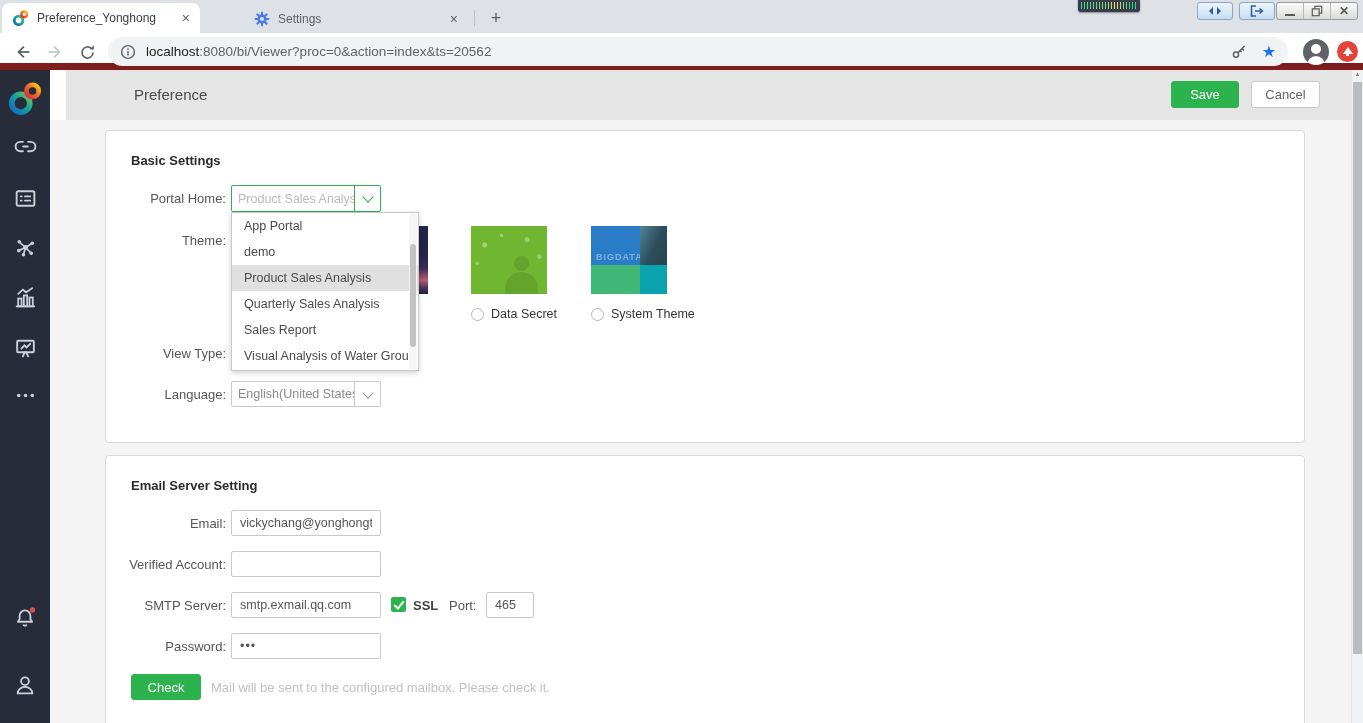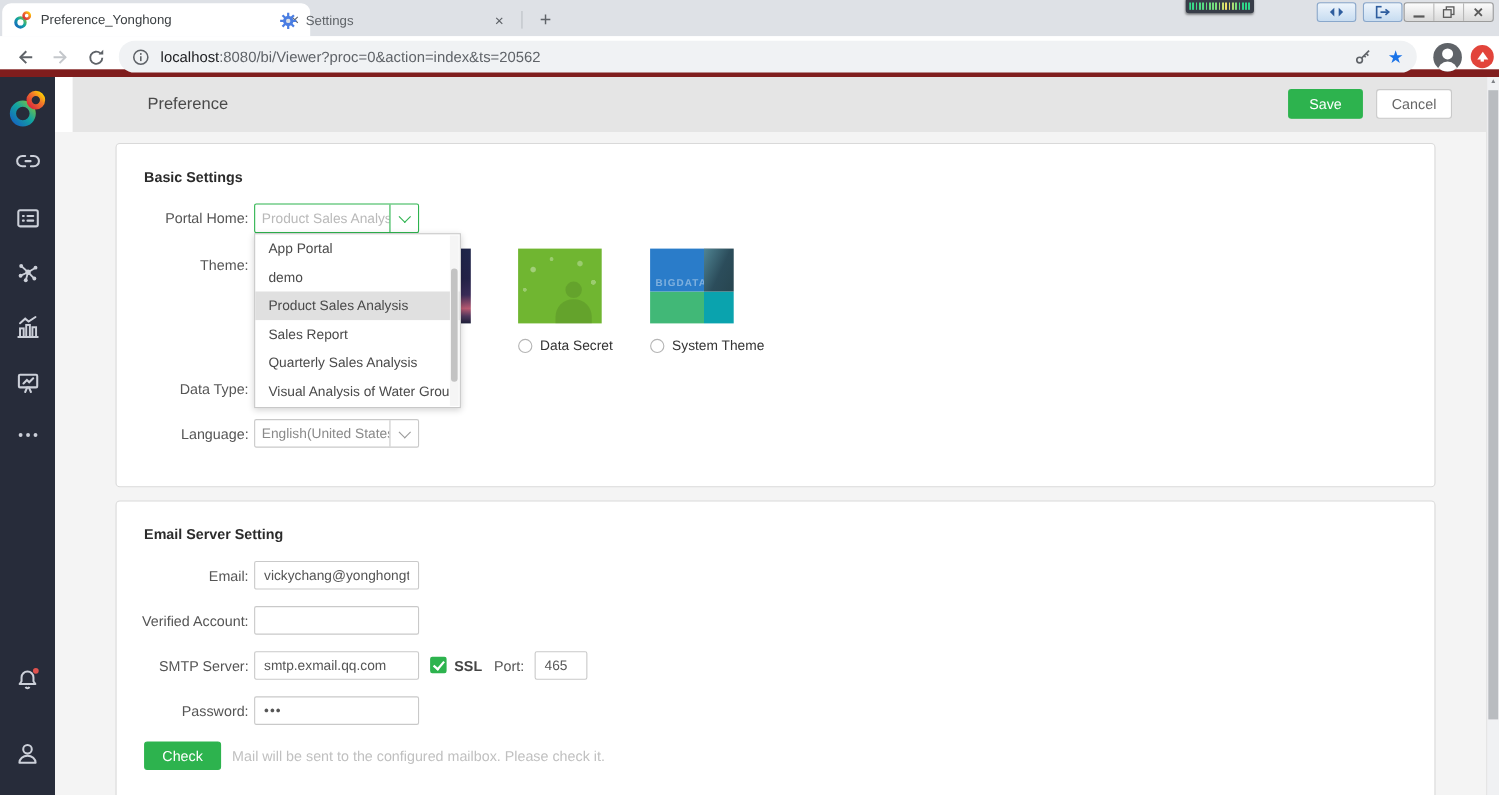--- a/index.html
+++ b/index.html
@@ -116,21 +116,21 @@
   .scrollbar{position:absolute;right:0;top:70px;width:12px;bottom:0;background:#f0f1f3;border-left:1px solid #e4e4e4;box-sizing:border-box;}
   .sb-up{position:absolute;top:1px;left:0;right:0;text-align:center;font-size:6px;color:#7d8085;}
   .sb-thumb{position:absolute;left:1px;right:1px;top:12px;height:572px;background:#b9bcc0;}
 </style>
 </head>
 <body>
 
 <div class="screen">
 
   <div class="tabbar">
-    <div class="tab active" style="left:2px;width:280px;">
+    <div class="tab active" style="left:2px;width:198px;">
       <svg width="17" height="17" viewBox="0 0 36 36">
         <defs>
           <linearGradient id="fg1" x1="0" y1="1" x2="1" y2="0">
               <stop offset="0" stop-color="#1565c0"></stop>
               <stop offset=".55" stop-color="#12a5a0"></stop>
               <stop offset="1" stop-color="#7ac143"></stop>
             </linearGradient>
           <linearGradient id="fg2" x1="0" y1="1" x2="1" y2="0">
               <stop offset="0" stop-color="#d7263d"></stop>
               <stop offset=".6" stop-color="#f2772b"></stop>
@@ -341,22 +341,22 @@
         <span class="val">Product Sales Analysis</span>
         <span class="dd-toggle">
             <span class="chev"></span>
           </span>
       </div>
 
       <div class="dropdown">
         <div class="dd-item">App Portal</div>
         <div class="dd-item">demo</div>
         <div class="dd-item sel">Product Sales Analysis</div>
+        <div class="dd-item">Quarterly Sales Analysis</div>
         <div class="dd-item">Sales Report</div>
-        <div class="dd-item">Quarterly Sales Analysis</div>
         <div class="dd-item">Visual Analysis of Water Group</div>
         <div class="dd-sb">
             <div class="thumb"></div>
           </div>
       </div>
 
       <div class="flabel" style="top:102px;">Theme:</div>
 
       <div class="thumb thumb1" style="left:246px;"></div>
       <div class="thumb thumb2" style="left:365px;">
@@ -375,21 +375,21 @@
 
       <div class="radio-row" style="left:365px;">
         <span class="radio"></span>
         <span class="rl">Data Secret</span>
       </div>
       <div class="radio-row" style="left:485px;">
         <span class="radio"></span>
         <span class="rl">System Theme</span>
       </div>
 
-      <div class="flabel" style="top:215px;">Data Type:</div>
+      <div class="flabel" style="top:215px;">View Type:</div>
 
       <div class="flabel" style="top:256px;">Language:</div>
       <div class="combo gray" style="left:125px;top:250px;width:150px;height:26px;">
         <span class="val">English(United States)</span>
         <span class="dd-toggle">
             <span class="chev"></span>
           </span>
       </div>
     </div>
 

